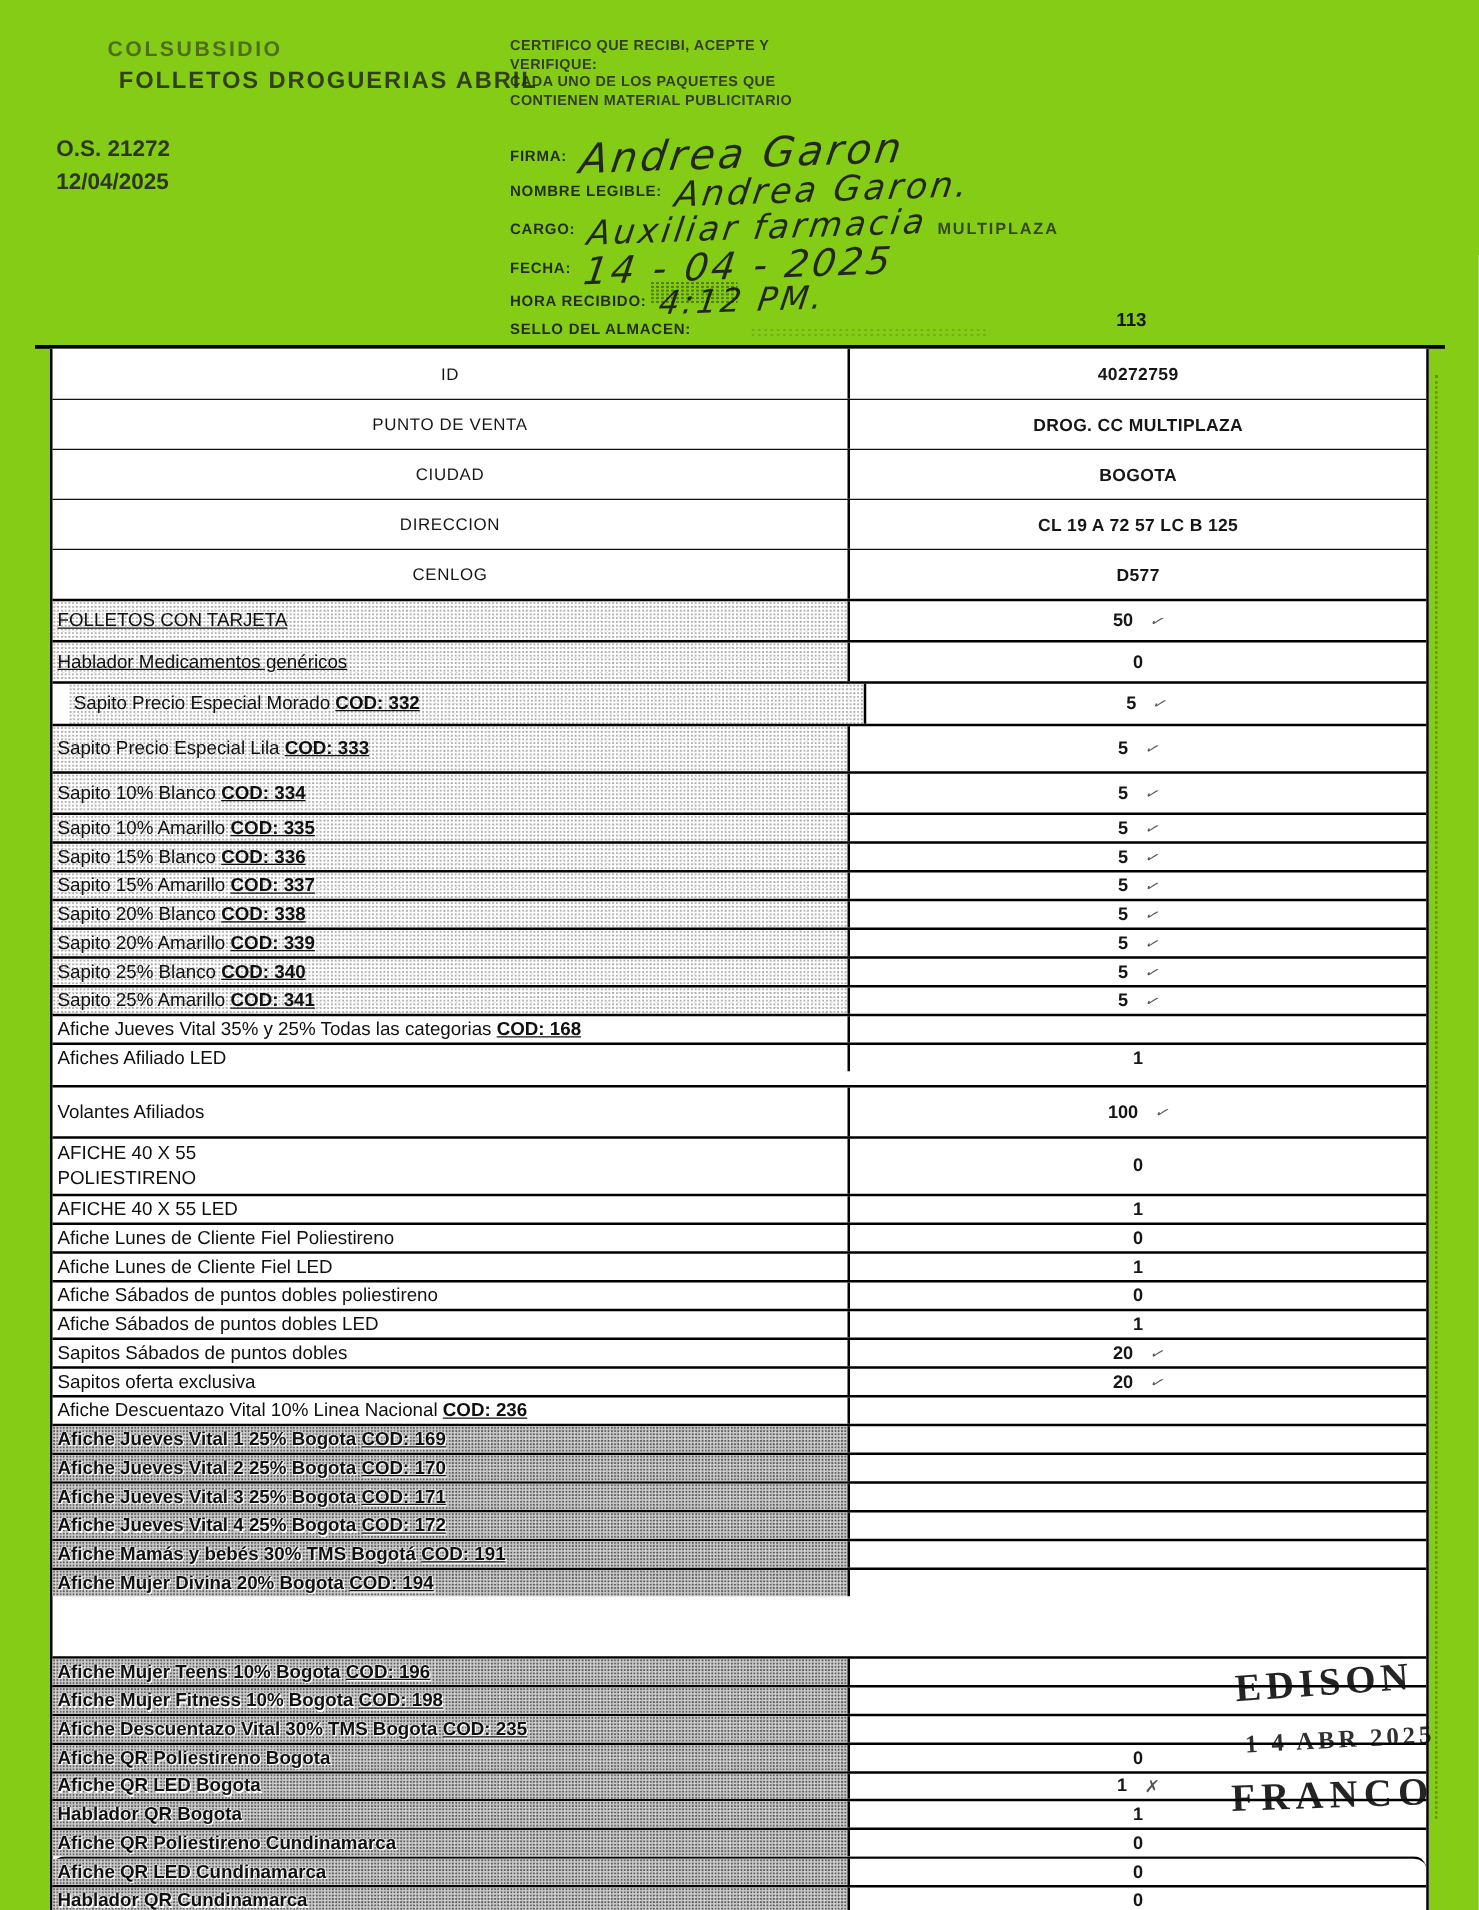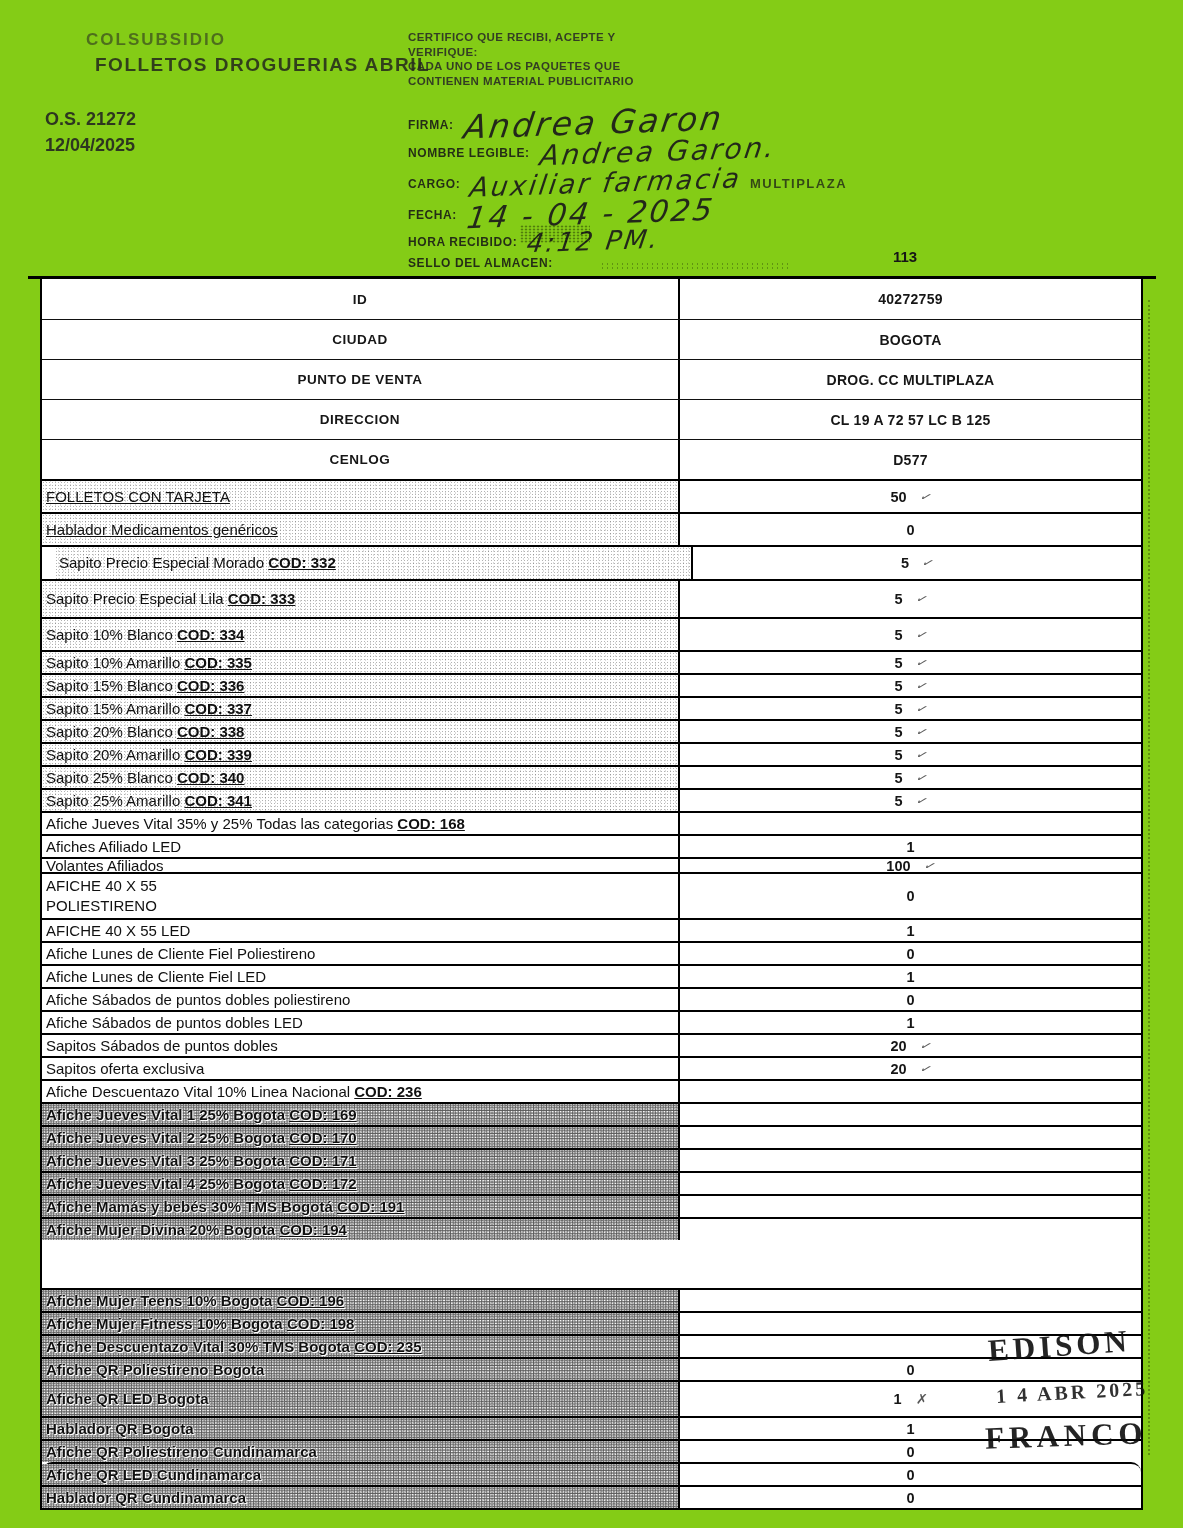--- a/index.html
+++ b/index.html
@@ -36,21 +36,21 @@
   .page-num{position:absolute;left:893px;top:248px;font-size:15px;font-weight:700;}
 
   
   .topline{position:absolute;left:28px;top:276px;width:1128px;height:2.5px;background:#000;}
   .dtable{position:absolute;left:40px;top:279px;width:1103px;
           border:2.5px solid #000;border-top:none;box-sizing:border-box;background:#fff;}
   .irow,.row{display:flex;box-sizing:border-box;}
   .irow{height:40px;border-top:1.6px solid #111;}
   .irow:first-child{border-top:none;}
   .irow .c-label,.irow .c-val{display:flex;align-items:center;justify-content:center;box-sizing:border-box;}
-  .irow .c-label{width:636px;font-size:13.5px;font-weight:700;letter-spacing:.5px;}
+  .irow .c-label{width:636px;font-size:13.5px;font-weight:400;letter-spacing:.5px;}
   .irow .c-val{flex:1;border-left:2.5px solid #000;font-size:14px;font-weight:700;letter-spacing:.3px;}
   .row{border-top:2px solid #000;}
   .row .c-label{width:636px;display:flex;flex-direction:column;justify-content:center;
                 align-items:flex-start;padding-left:4px;box-sizing:border-box;
                 font-size:15px;line-height:20px;color:#101010;}
   .row .c-qty{flex:1;border-left:2.5px solid #000;display:flex;align-items:center;
               justify-content:center;box-sizing:border-box;}
   .row .qty{font-size:14.5px;font-weight:700;}
   .row .mark{display:inline-block;font-size:12px;margin-left:14px;color:#3a3a3a;
              transform:rotate(12deg) skewX(-18deg);opacity:.85;}
@@ -131,26 +131,26 @@
 
   <div class="topline"></div>
 
   <div class="dtable">
     <div id="info-rows">
         <div class="irow">
           <div class="c-label">ID</div>
           <div class="c-val">40272759</div>
         </div>
         <div class="irow">
+          <div class="c-label">PUNTO DE VENTA</div>
+          <div class="c-val">DROG. CC MULTIPLAZA</div>
+        </div>
+        <div class="irow">
           <div class="c-label">CIUDAD</div>
           <div class="c-val">BOGOTA</div>
-        </div>
-        <div class="irow">
-          <div class="c-label">PUNTO DE VENTA</div>
-          <div class="c-val">DROG. CC MULTIPLAZA</div>
         </div>
         <div class="irow">
           <div class="c-label">DIRECCION</div>
           <div class="c-val">CL 19 A 72 57 LC B 125</div>
         </div>
         <div class="irow">
           <div class="c-label">CENLOG</div>
           <div class="c-val">D577</div>
         </div>
       </div>
@@ -269,21 +269,21 @@
           <div class="c-qty"></div>
         </div>
         <div class="row" style="height: 23px;">
           <div class="c-label">
             <span><span class="t">Afiches Afiliado LED</span></span>
           </div>
           <div class="c-qty">
             <span class="qty">1</span>
           </div>
         </div>
-        <div class="row" style="height: 15px;">
+        <div class="row" style="height: 41px; margin-top: 11px;">
           <div class="c-label">
             <span><span class="t">Volantes Afiliados</span></span>
           </div>
           <div class="c-qty">
             <span class="qty">100</span>
             <span class="mark">✓</span>
           </div>
         </div>
         <div class="row" style="height: 46px;">
           <div class="c-label">
@@ -413,21 +413,21 @@
           <div class="c-qty"></div>
         </div>
         <div class="row shade-dark" style="height: 23px;">
           <div class="c-label">
             <span><span class="t">Afiche QR Poliestireno Bogota</span></span>
           </div>
           <div class="c-qty">
             <span class="qty">0</span>
           </div>
         </div>
-        <div class="row shade-dark" style="height: 36px; text-align: right;">
+        <div class="row shade-dark" style="height: 22px; text-align: right;">
           <div class="c-label">
             <span><span class="t">Afiche QR LED Bogota</span></span>
           </div>
           <div class="c-qty">
             <span class="qty">1</span>
             <span class="mark x">✗</span>
           </div>
         </div>
         <div class="row shade-dark" style="height: 23px;">
           <div class="c-label">

